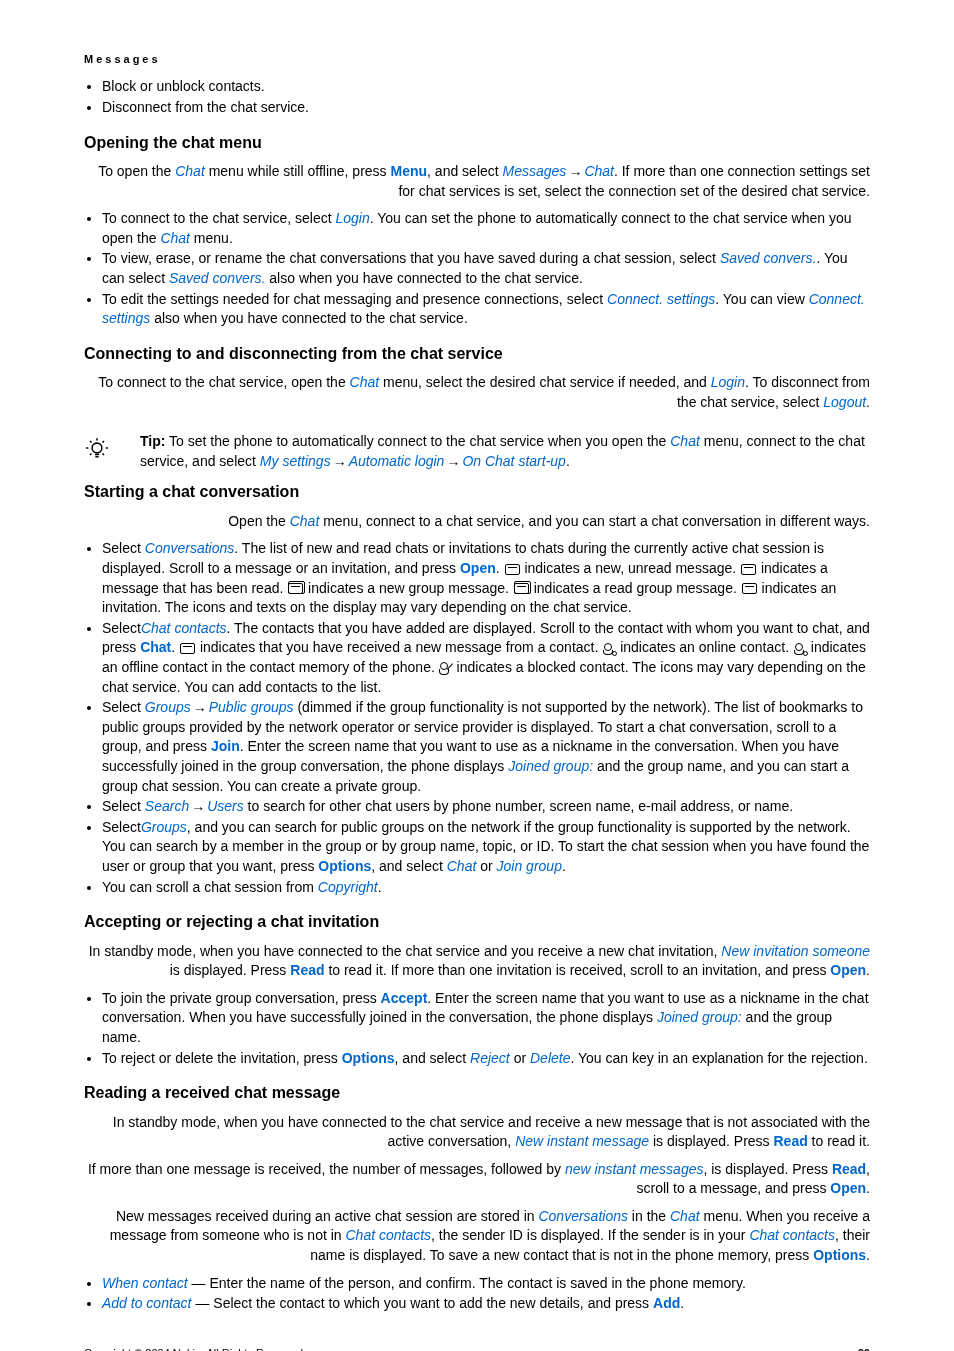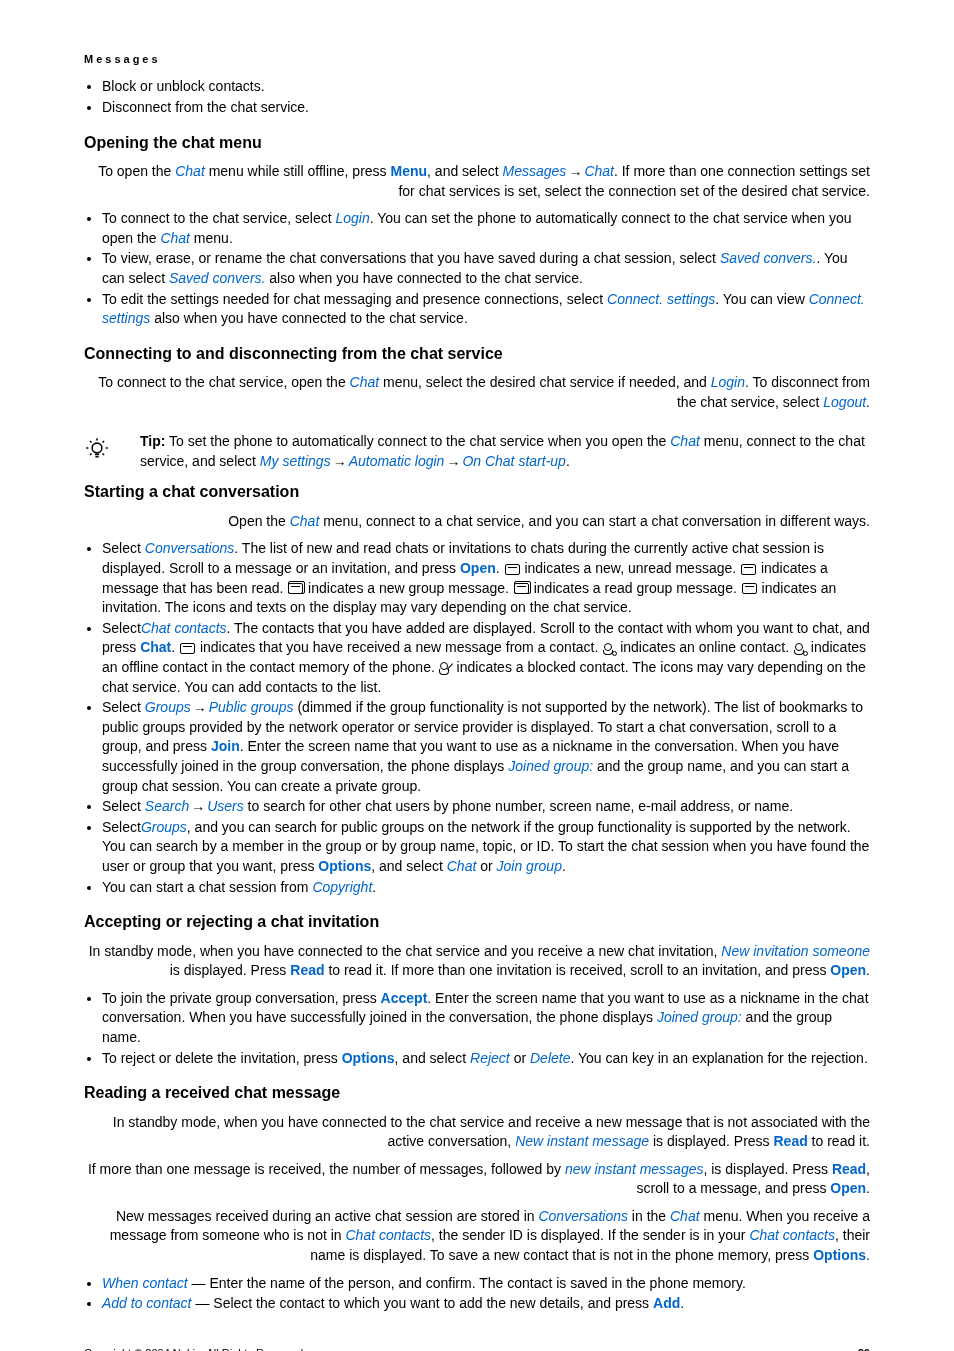--- a/index.html
+++ b/index.html
@@ -109,21 +109,21 @@
   <li>
     <span>Select </span><span class="link-blue">Groups</span><span class="arrow"> → </span><span class="link-blue">Public groups</span><span> (dimmed if the group functionality is not supported by the network). The list of bookmarks to public groups provided by the network operator or service provider is displayed. To start a chat conversation, scroll to a group, and press </span><span class="link-blue-bold">Join</span><span>. Enter the screen name that you want to use as a nickname in the conversation. When you have successfully joined in the group conversation, the phone displays </span><span class="link-blue">Joined group:</span><span> and the group name, and you can start a group chat session. You can create a private group.</span>
   </li>
   <li>
     <span>Select </span><span class="link-blue">Search</span><span class="arrow"> → </span><span class="link-blue">Users</span><span> to search for other chat users by phone number, screen name, e-mail address, or name.</span>
   </li>
   <li>
     <span>Select</span><span class="link-blue">Groups</span><span>, and you can search for public groups on the network if the group functionality is supported by the network. You can search by a member in the group or by group name, topic, or ID. To start the chat session when you have found the user or group that you want, press </span><span class="link-blue-bold">Options</span><span>, and select </span><span class="link-blue">Chat</span><span> or </span><span class="link-blue">Join group</span><span>.</span>
   </li>
   <li>
-    <span>You can start a chat session from </span><span class="link-blue">Copyright</span><span>.</span>
+    <span>You can scroll a chat session from </span><span class="link-blue">Copyright</span><span>.</span>
   </li>
 </ul>
 
 <h2>Accepting or rejecting a chat invitation</h2>
 <p>
   <span>In standby mode, when you have connected to the chat service and you receive a new chat invitation, </span><span class="link-blue">New invitation someone</span><span> is displayed. Press </span><span class="link-blue-bold">Read</span><span> to read it. If more than one invitation is received, scroll to an invitation, and press </span><span class="link-blue-bold">Open</span><span>.</span>
 </p>
 <ul class="bullets">
   <li>
     <span>To join the private group conversation, press </span><span class="link-blue-bold">Accept</span><span>. Enter the screen name that you want to use as a nickname in the chat conversation. When you have successfully joined in the conversation, the phone displays </span><span class="link-blue">Joined group:</span><span> and the group name.</span>

